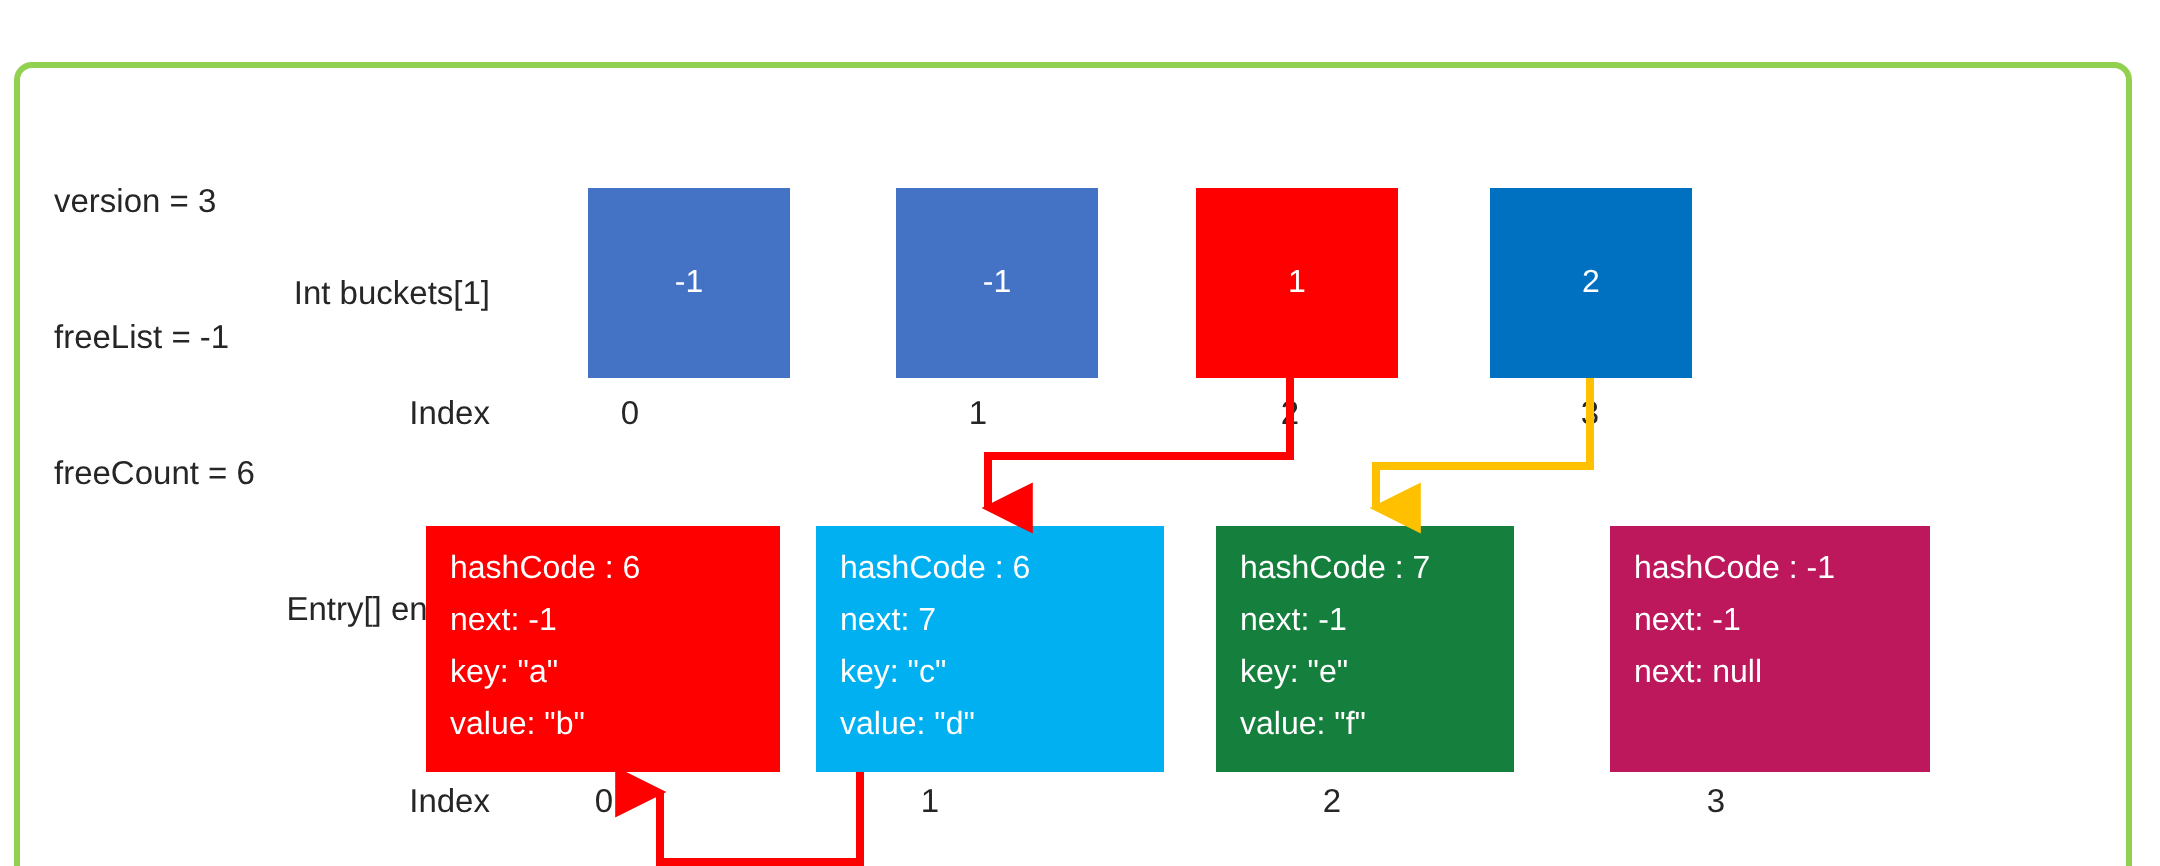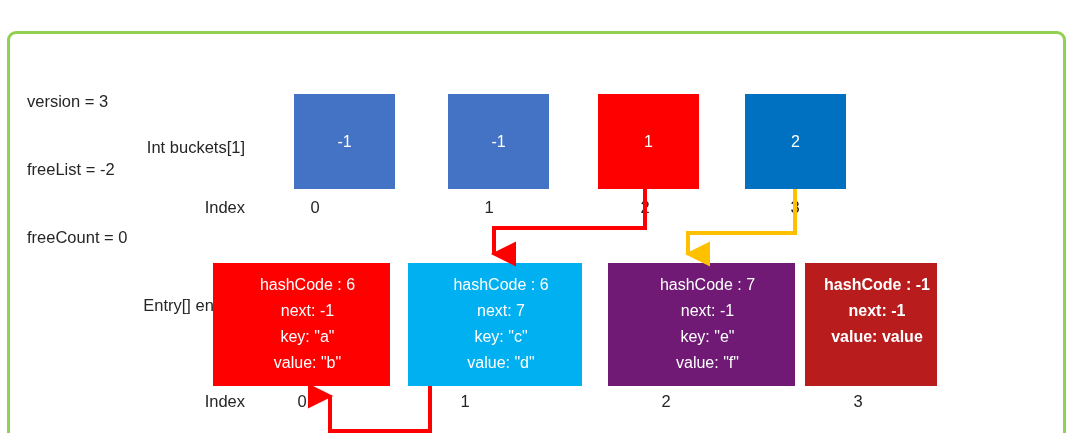--- a/index.html
+++ b/index.html
@@ -65,21 +65,21 @@
   .entry {
     position: absolute;
     top: 237px;
     height: 123px;
     box-sizing: border-box;
     padding: 9px 0 0 12px;
     color: #ffffff;
     font-size: 16px;
     line-height: 1.62;
   }
-  .entry-line { display: block; white-space: nowrap; text-align: center; }
+  .entry-line { display: block; white-space: nowrap; }
 
   .idx {
     position: absolute;
     font-size: 16.5px;
     color: #262626;
     text-align: center;
     width: 60px;
   }
   .idx-top { top: 172px; }
   .idx-bottom { top: 366px; }
@@ -94,22 +94,22 @@
   }
 </style>
 </head>
 <body>
 
 <div id="canvas">
   <div class="frame"></div>
 
   <div class="header-block">
     <span class="header-line">version = 3</span>
-    <span class="header-line">freeList = -2</span>
-    <span class="header-line">freeCount = 0</span>
+    <span class="header-line">freeList = -1</span>
+    <span class="header-line">freeCount = 6</span>
   </div>
 
   <div class="row-label" id="label-buckets">Int buckets[1]</div>
   <div class="row-label" id="label-index-top">Index</div>
   <div class="row-label" id="label-entries">Entry[] entries</div>
   <div class="row-label" id="label-index-bottom">Index</div>
 
   <div class="bucket" id="bucket-0" style="left: 294px; background: rgb(68, 114, 196);">
     <span>-1</span>
   </div>
@@ -133,30 +133,30 @@
     <span class="entry-line">next: -1</span>
     <span class="entry-line">key: "a"</span>
     <span class="entry-line">value: "b"</span>
   </div>
   <div class="entry" id="entry-1" style="left: 408px; width: 174px; background: rgb(0, 176, 240);">
     <span class="entry-line">hashCode : 6</span>
     <span class="entry-line">next: 7</span>
     <span class="entry-line">key: "c"</span>
     <span class="entry-line">value: "d"</span>
   </div>
-  <div class="entry" id="entry-2" style="left: 608px; width: 187px; background: #701a75;">
+  <div class="entry" id="entry-2" style="left: 608px; width: 149px; background: #15803d;">
     <span class="entry-line">hashCode : 7</span>
     <span class="entry-line">next: -1</span>
     <span class="entry-line">key: "e"</span>
     <span class="entry-line">value: "f"</span>
   </div>
-  <div class="entry" id="entry-3" style="left: 805px; width: 132px; background: #b91c1c; font-weight: bold;">
+  <div class="entry" id="entry-3" style="left: 805px; width: 160px; background: #be185d;">
     <span class="entry-line">hashCode : -1</span>
     <span class="entry-line">next: -1</span>
-    <span class="entry-line">value: value</span>
+    <span class="entry-line">next: null</span>
   </div>
 
   <div class="idx idx-bottom" id="eidx-0" style="left: 272px;">0</div>
   <div class="idx idx-bottom" id="eidx-1" style="left: 435px;">1</div>
   <div class="idx idx-bottom" id="eidx-2" style="left: 636px;">2</div>
   <div class="idx idx-bottom" id="eidx-3" style="left: 828px;">3</div>
 
   <svg id="wires" viewBox="0 0 1080 433">
     <defs>
       <marker id="arrow-red" markerWidth="7" markerHeight="7" refX="3.2" refY="5.6" orient="auto" markerUnits="strokeWidth">

